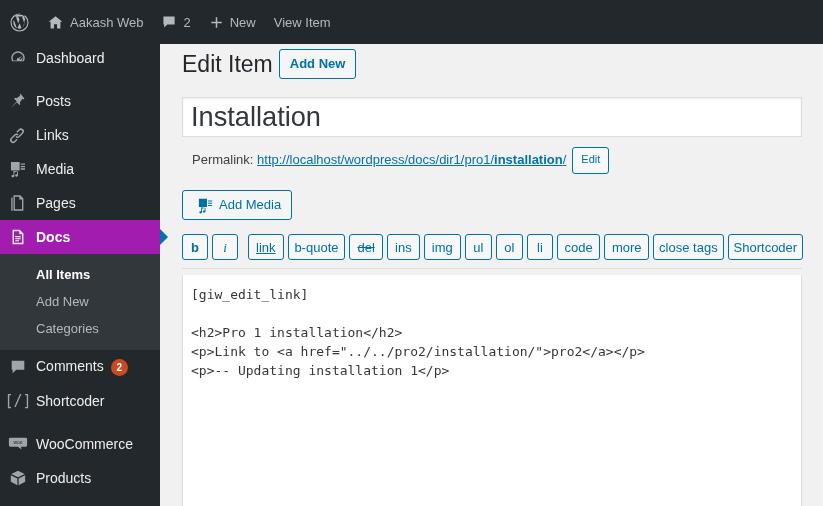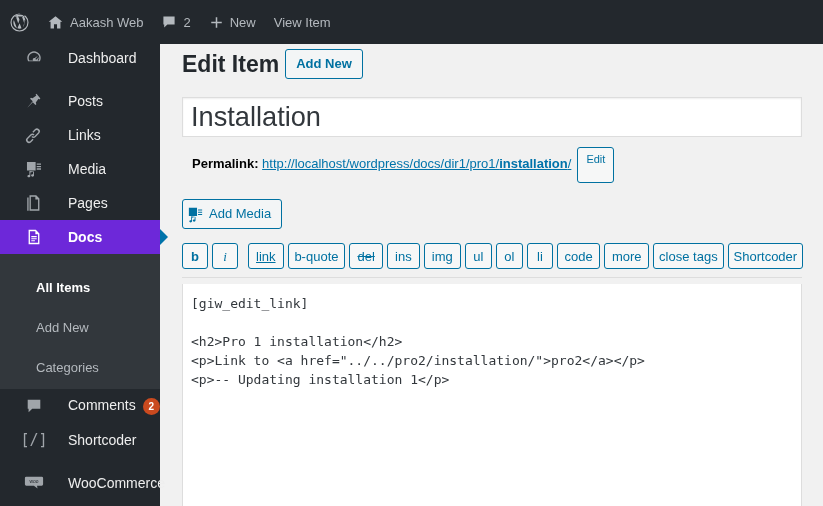--- a/index.html
+++ b/index.html
@@ -39,54 +39,52 @@
     position: absolute; top: 32px; left: 0;
     width: 160px; height: 474px;
     background: #23282d;
     z-index: 40;
   }
   .menu-sep { height: 9px; }
   .menu-top {
     position: relative;
     display: flex; align-items: center;
     height: 34px;
-    padding-left: 16px;
+    padding-left: 0;
     color: #eee;
     font-size: 14px;
     cursor: pointer;
-    gap: 16px;
   }
   .menu-top .m-ico {
     width: 36px; min-width: 36px;
     display: flex; align-items: center; justify-content: center;
     color: #a0a5aa;
   }
   .menu-top .m-label { flex: 1; line-height: 1.2; }
   .menu-top.current {
-    background: #6d28d9;
+    background: #a21caf;
     color: #fff;
     font-weight: 600;
   }
   .menu-top.current .m-ico { color: #fff; }
   .menu-arrow {
     position: absolute; right: -8px; top: 50%;
     margin-top: -8px;
     width: 0; height: 0;
     border-top: 8px solid transparent;
     border-bottom: 8px solid transparent;
     border-left: 8px solid #0073aa;
   }
   .submenu { background: #32373c; padding: 7px 0 8px 0; }
   .submenu li {
     list-style: none;
     padding: 6px 0 6px 36px;
     font-size: 13px;
     color: #b4b9be;
     cursor: pointer;
-    margin-top: 13px;
   }
   .submenu li.current { color: #fff; font-weight: 600; }
 
   .awb {
     display: inline-block;
     min-width: 17px; height: 17px;
     line-height: 17px;
     border-radius: 10px;
     background: #ca4a1f;
     color: #fff;
@@ -103,21 +101,21 @@
     width: 663px; height: 474px;
     background: #f1f1f1;
     padding: 0 0 0 20px;
     overflow: hidden;
   }
   .wrap { padding: 9px 20px 0 2px; }
 
   h1.page-title {
     display: inline-block;
     font-size: 23px;
-    font-weight: 700;
+    font-weight: 400;
     color: #23282d;
     line-height: 29px;
     padding: 9px 0 4px 0;
     margin: 0 6px 0 0;
     vertical-align: baseline;
   }
   .page-title-action {
     display: inline-block;
     vertical-align: baseline;
     position: relative; top: -4px;
@@ -149,51 +147,51 @@
     box-shadow: inset 0 1px 2px rgba(0,0,0,.07);
   }
   #edit-slug-box {
     padding: 10px 0 0 10px;
     font-size: 13px;
     line-height: 24px;
     color: #666;
     min-height: 25px;
     white-space: nowrap;
   }
-  #edit-slug-box strong { font-weight: 700; color: #000000; }
+  #edit-slug-box strong { font-weight: 400; color: #404040; }
   #sample-permalink {
     color: #0073aa;
     text-decoration: underline;
     cursor: pointer;
   }
   #sample-permalink .slug { font-weight: 700; }
   .edit-slug {
     display: inline-block;
     font-size: 11px;
     line-height: 2;
-    height: 36px;
+    height: 27px;
     padding: 0 8px;
     margin-left: 6px;
     vertical-align: middle;
     color: #0071a1;
     border: 1px solid #0071a1;
     border-radius: 3px;
     background: #f6f7f7;
     cursor: pointer;
   }
 
   #wp-content-wrap { margin-top: 16px; }
   .media-button {
     display: inline-flex;
     align-items: center;
     gap: 5px;
     font-size: 13px;
     line-height: 2.15384615;
     height: 30px;
-    padding: 0 10px 0 4px;
+    padding: 0 10px 0 14px;
     color: #0071a1;
     border: 1px solid #0071a1;
     border-radius: 3px;
     background: #f3f5f6;
     cursor: pointer;
     font-weight: 400;
   }
 
   #ed_toolbar {
     margin-top: 14px;

